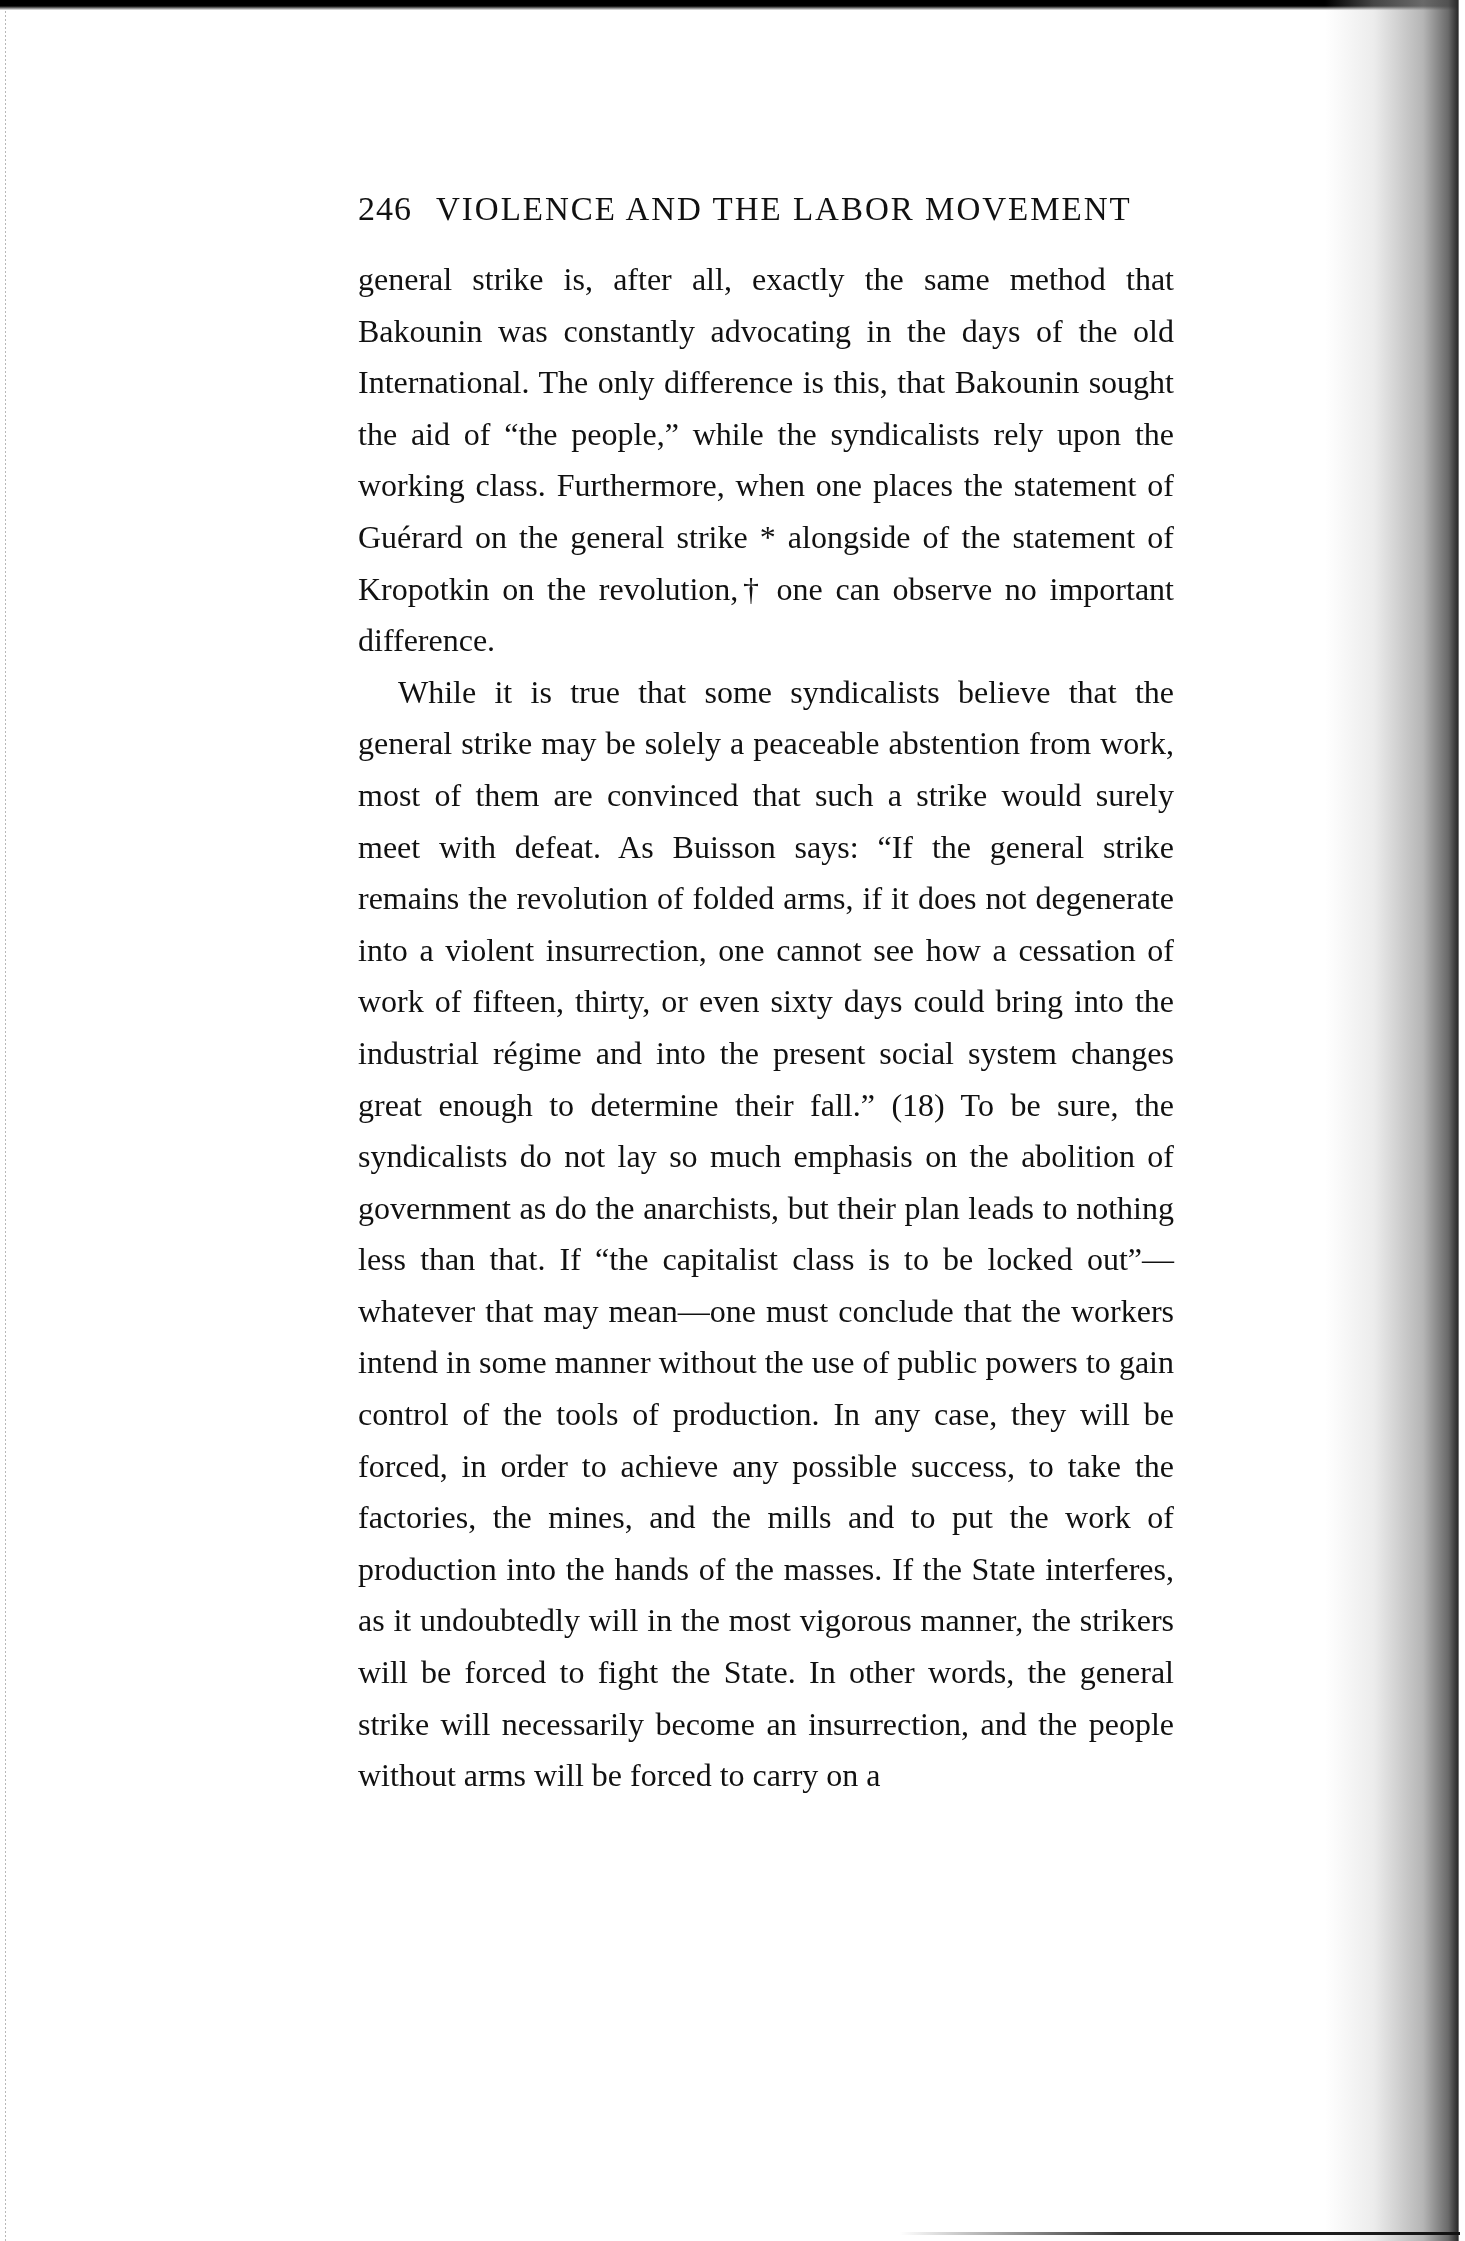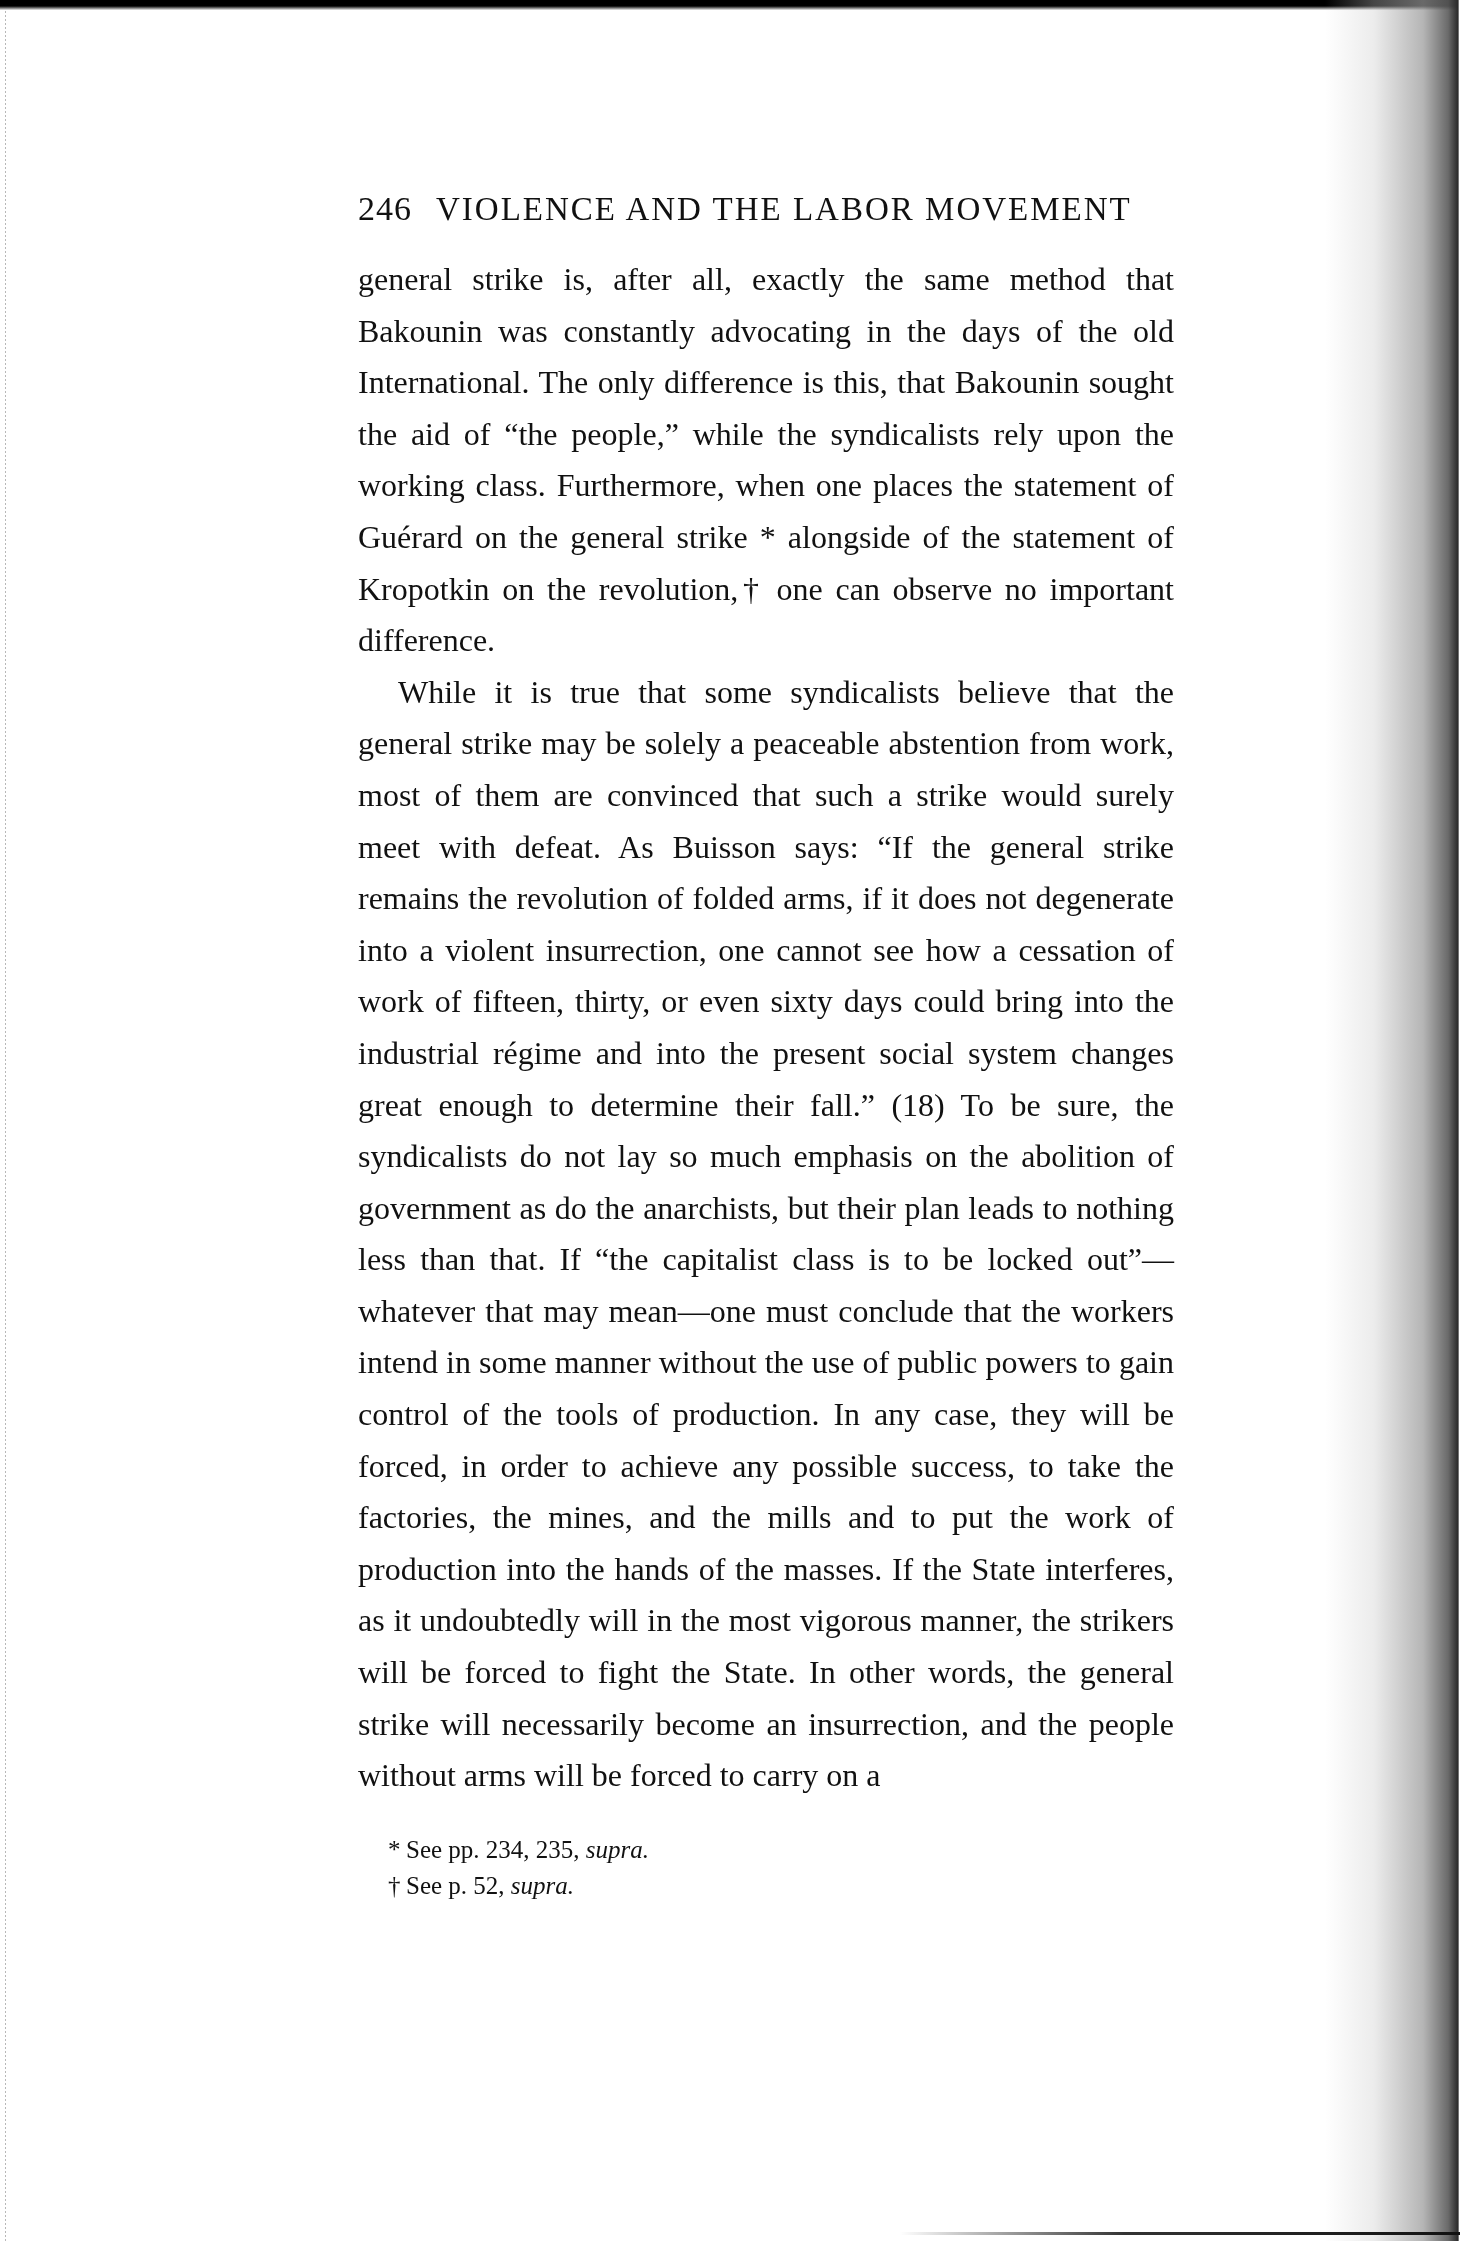--- a/index.html
+++ b/index.html
@@ -112,21 +112,13 @@
   <div class="running-head">
     <span class="page-number">246</span>
     <span class="head-title">VIOLENCE AND THE LABOR MOVEMENT</span>
   </div>
 
   <div class="body-text">
     <p>general strike is, after all, exactly the same method that Bakounin was constantly advocating in the days of the old International. The only difference is this, that Bakounin sought the aid of “the people,” while the syndicalists rely upon the working class. Furthermore, when one places the statement of Guérard on the general strike * alongside of the statement of Kropotkin on the revolution,† one can observe no important difference.</p>
     <p class="indent">While it is true that some syndicalists believe that the general strike may be solely a peaceable abstention from work, most of them are convinced that such a strike would surely meet with defeat. As Buisson says: “If the general strike remains the revolution of folded arms, if it does not degenerate into a violent insurrection, one cannot see how a cessation of work of fifteen, thirty, or even sixty days could bring into the industrial régime and into the present social system changes great enough to determine their fall.” (18) To be sure, the syndicalists do not lay so much emphasis on the abolition of government as do the anarchists, but their plan leads to nothing less than that. If “the capitalist class is to be locked out”—whatever that may mean—one must conclude that the workers intend in some manner without the use of public powers to gain control of the tools of production. In any case, they will be forced, in order to achieve any possible success, to take the factories, the mines, and the mills and to put the work of production into the hands of the masses. If the State interferes, as it undoubtedly will in the most vigorous manner, the strikers will be forced to fight the State. In other words, the general strike will necessarily become an insurrection, and the people without arms will be forced to carry on a</p>
   </div>
 
-  <div class="footnotes">
-    <div class="footnote">
-      <span class="marker">*</span><span>See pp. 234, 235, </span><span class="ital">supra.</span>
-    </div>
-    <div class="footnote">
-      <span class="marker">†</span><span>See p. 52, </span><span class="ital">supra.</span>
-    </div>
-  </div>
 </div>
 
 </body></html>

